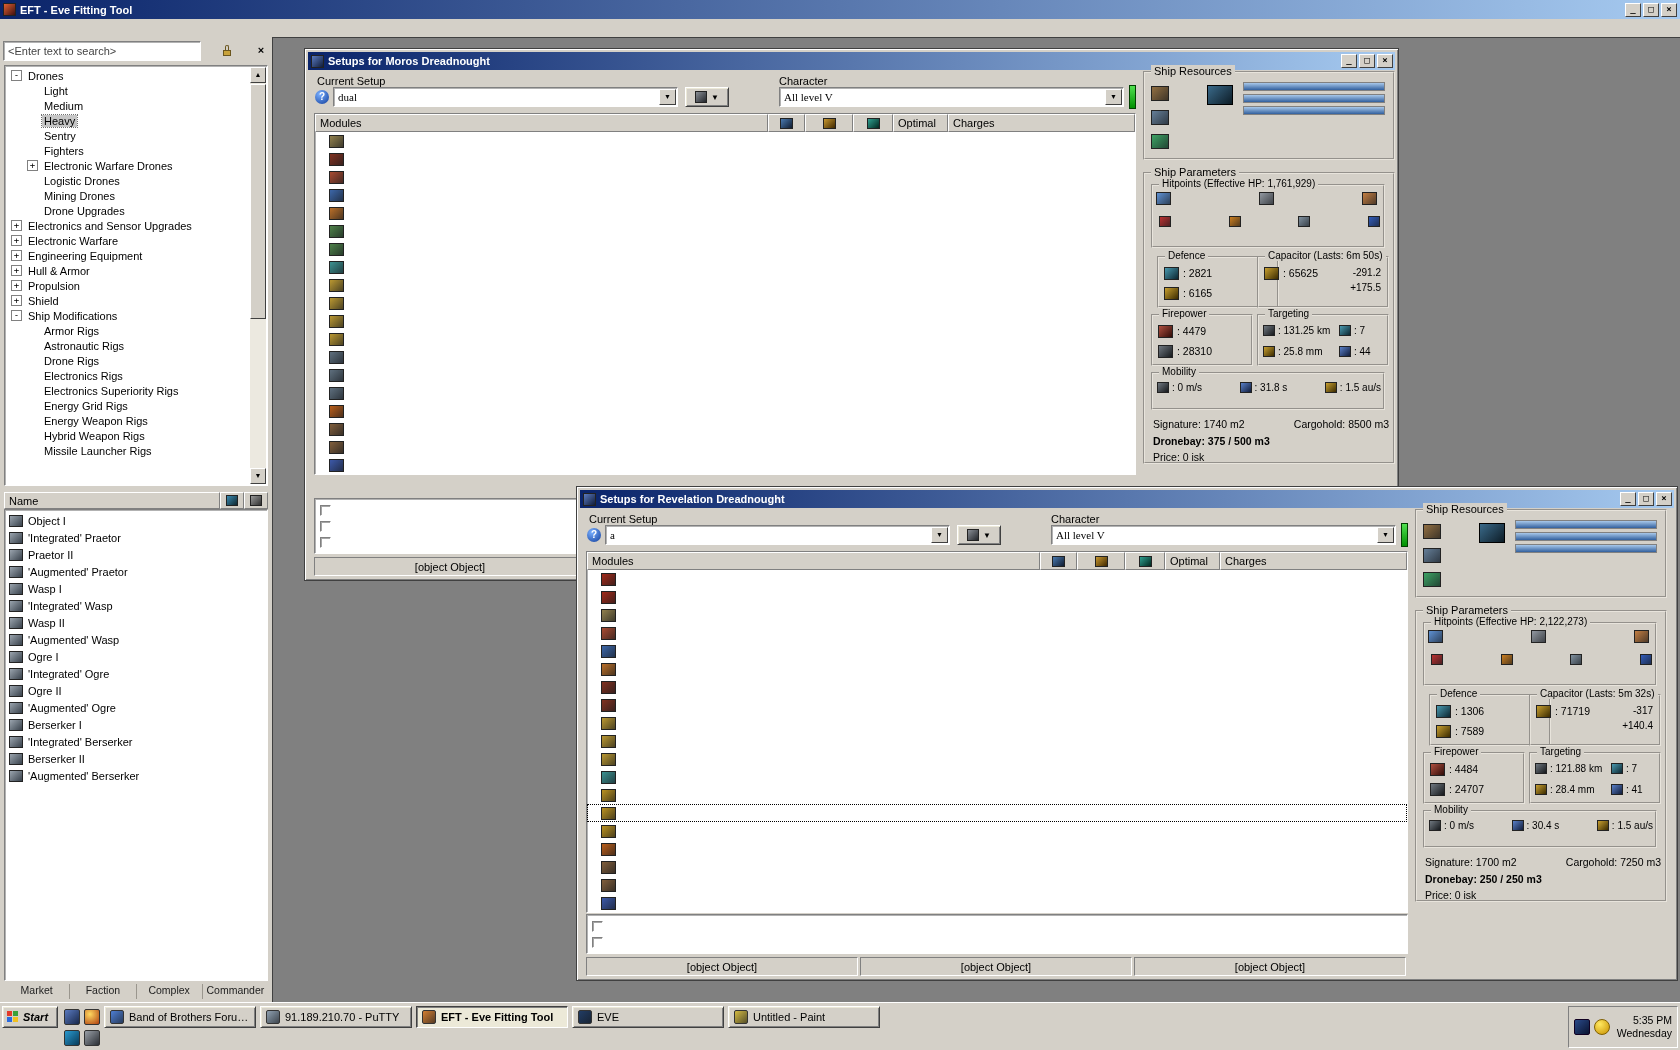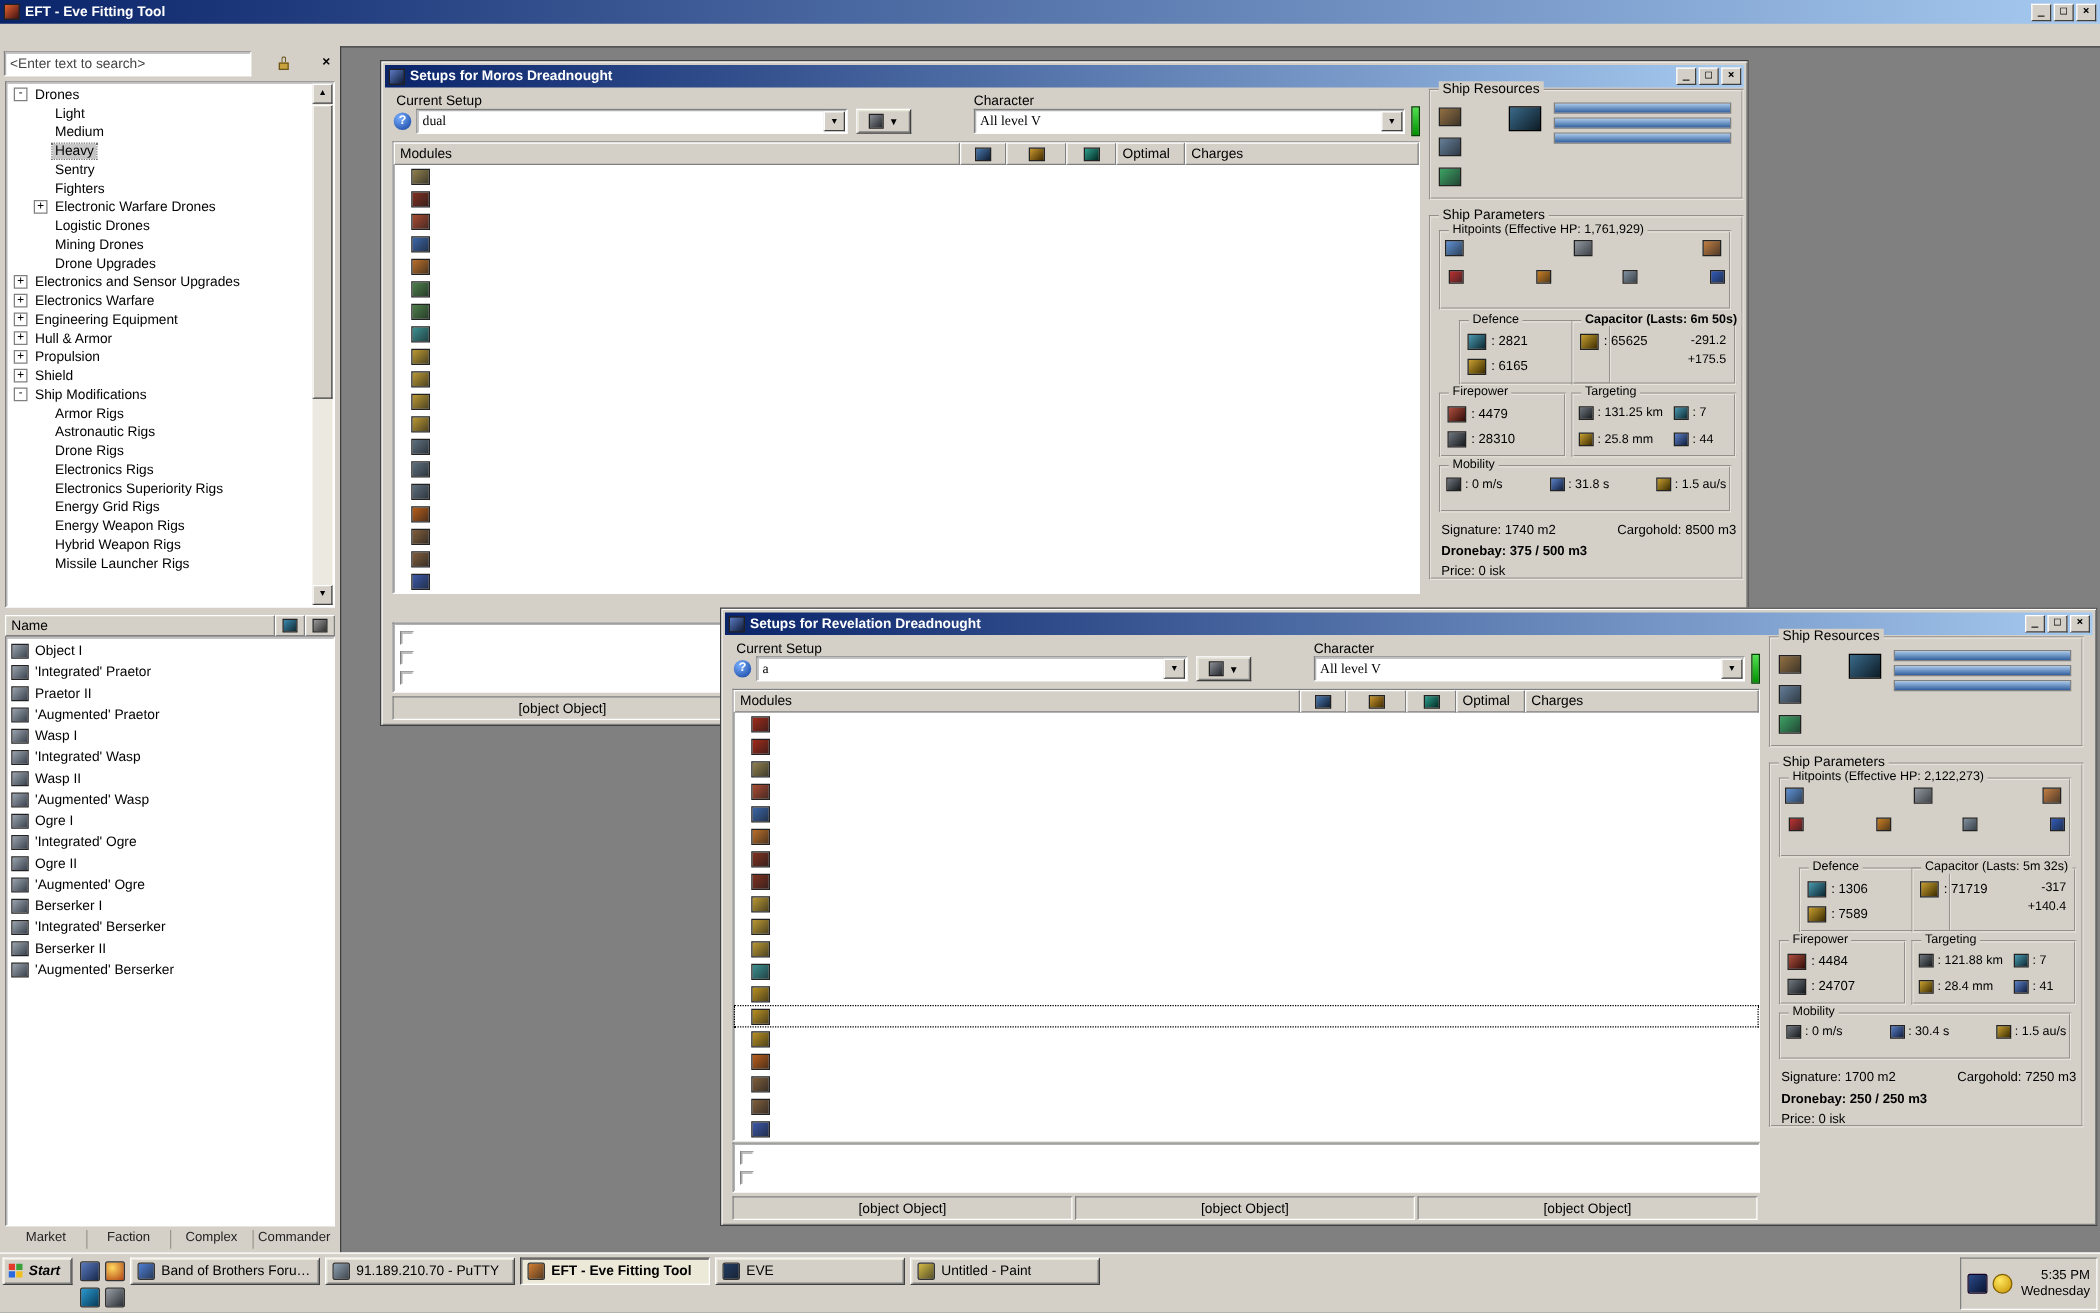--- a/index.html
+++ b/index.html
@@ -108,21 +108,21 @@
   .res-text { font-size:10px; line-height:11px; white-space:nowrap; }
   .params-group { left:0; top:101px; width:252px; height:292px; }
   .hp-box { left:6px; top:10px; width:234px; height:64px; }
   .hp-row { position:absolute; left:3px; top:6px; right:3px; display:flex; justify-content:space-between; }
   .hp-cell { display:flex; align-items:center; gap:3px; font-size:10px; white-space:nowrap; }
   .pico { width:15px; height:13px; border:1px solid #222; background:linear-gradient(135deg,#7a90a8,#202830); flex:none; }
   .pico-sm { width:12px; height:11px; }
   .resist-row { position:absolute; left:3px; top:30px; right:3px; display:flex; justify-content:space-between; }
   .resist-cell { display:flex; align-items:center; gap:3px; }
   .resist-texts { display:flex; flex-direction:column; font-size:9.5px; line-height:11px; }
-  .def-box { left:22px; top:82px; width:122px; height:52px; }
+  .def-box { left:12px; top:82px; width:122px; height:52px; }
   .cap-box { left:112px; top:82px; width:132px; height:52px; }
   .fp-box { left:6px; top:140px; width:102px; height:52px; }
   .tgt-box { left:112px; top:140px; width:132px; height:52px; }
   .mob-box { left:6px; top:198px; width:234px; height:38px; }
   .pv-rows { position:absolute; left:5px; top:5px; }
   .pv { display:flex; align-items:center; gap:4px; height:20px; font-size:10.5px; white-space:nowrap; }
   .cap-deltas { position:absolute; right:6px; top:7px; text-align:right; font-size:10px; line-height:15px; }
   .tgt-grid { position:absolute; left:4px; top:4px; right:2px; display:grid; grid-template-columns:76px 1fr; grid-auto-rows:21px; }
   .p-cell { display:flex; align-items:center; gap:3px; font-size:10px; white-space:nowrap; }
   .mob-row { position:absolute; left:4px; top:8px; right:2px; display:flex; justify-content:space-between; }
@@ -219,21 +219,21 @@
           <div class="tree-row" style="padding-left: 20px;">
           <span class="tree-exp"></span>
           <span class="tree-label">Drone Upgrades</span>
         </div>
           <div class="tree-row" style="padding-left: 4px;">
           <span class="tree-exp">+</span>
           <span class="tree-label">Electronics and Sensor Upgrades</span>
         </div>
           <div class="tree-row" style="padding-left: 4px;">
           <span class="tree-exp">+</span>
-          <span class="tree-label">Electronics Warfare</span>
+          <span class="tree-label">Electronic Warfare</span>
         </div>
           <div class="tree-row" style="padding-left: 4px;">
           <span class="tree-exp">+</span>
           <span class="tree-label">Engineering Equipment</span>
         </div>
           <div class="tree-row" style="padding-left: 4px;">
           <span class="tree-exp">+</span>
           <span class="tree-label">Hull &amp; Armor</span>
         </div>
           <div class="tree-row" style="padding-left: 4px;">
@@ -728,21 +728,21 @@
                   <span>: 2821</span>
                 </div>
               <div class="pv">
                   <span class="pico i-gold"></span>
                   <span>: 6165</span>
                 </div>
             </div>
           </div>
 
           <div class="groupbox cap-box">
-            <span class="gb-title" style="font-size:10px;font-weight:bold;">Capacitor (Lasts: 6m 50s)</span>
+            <span class="gb-title" style="font-size:10px;">Capacitor (Lasts: 6m 50s)</span>
             <div class="pv-rows">
               <div class="pv">
                   <span class="pico i-gold"></span>
                   <span>: 65625</span>
                 </div>
             </div>
             <div class="cap-deltas">
               <div>-291.2</div>
               <div>+175.5</div>
             </div>

